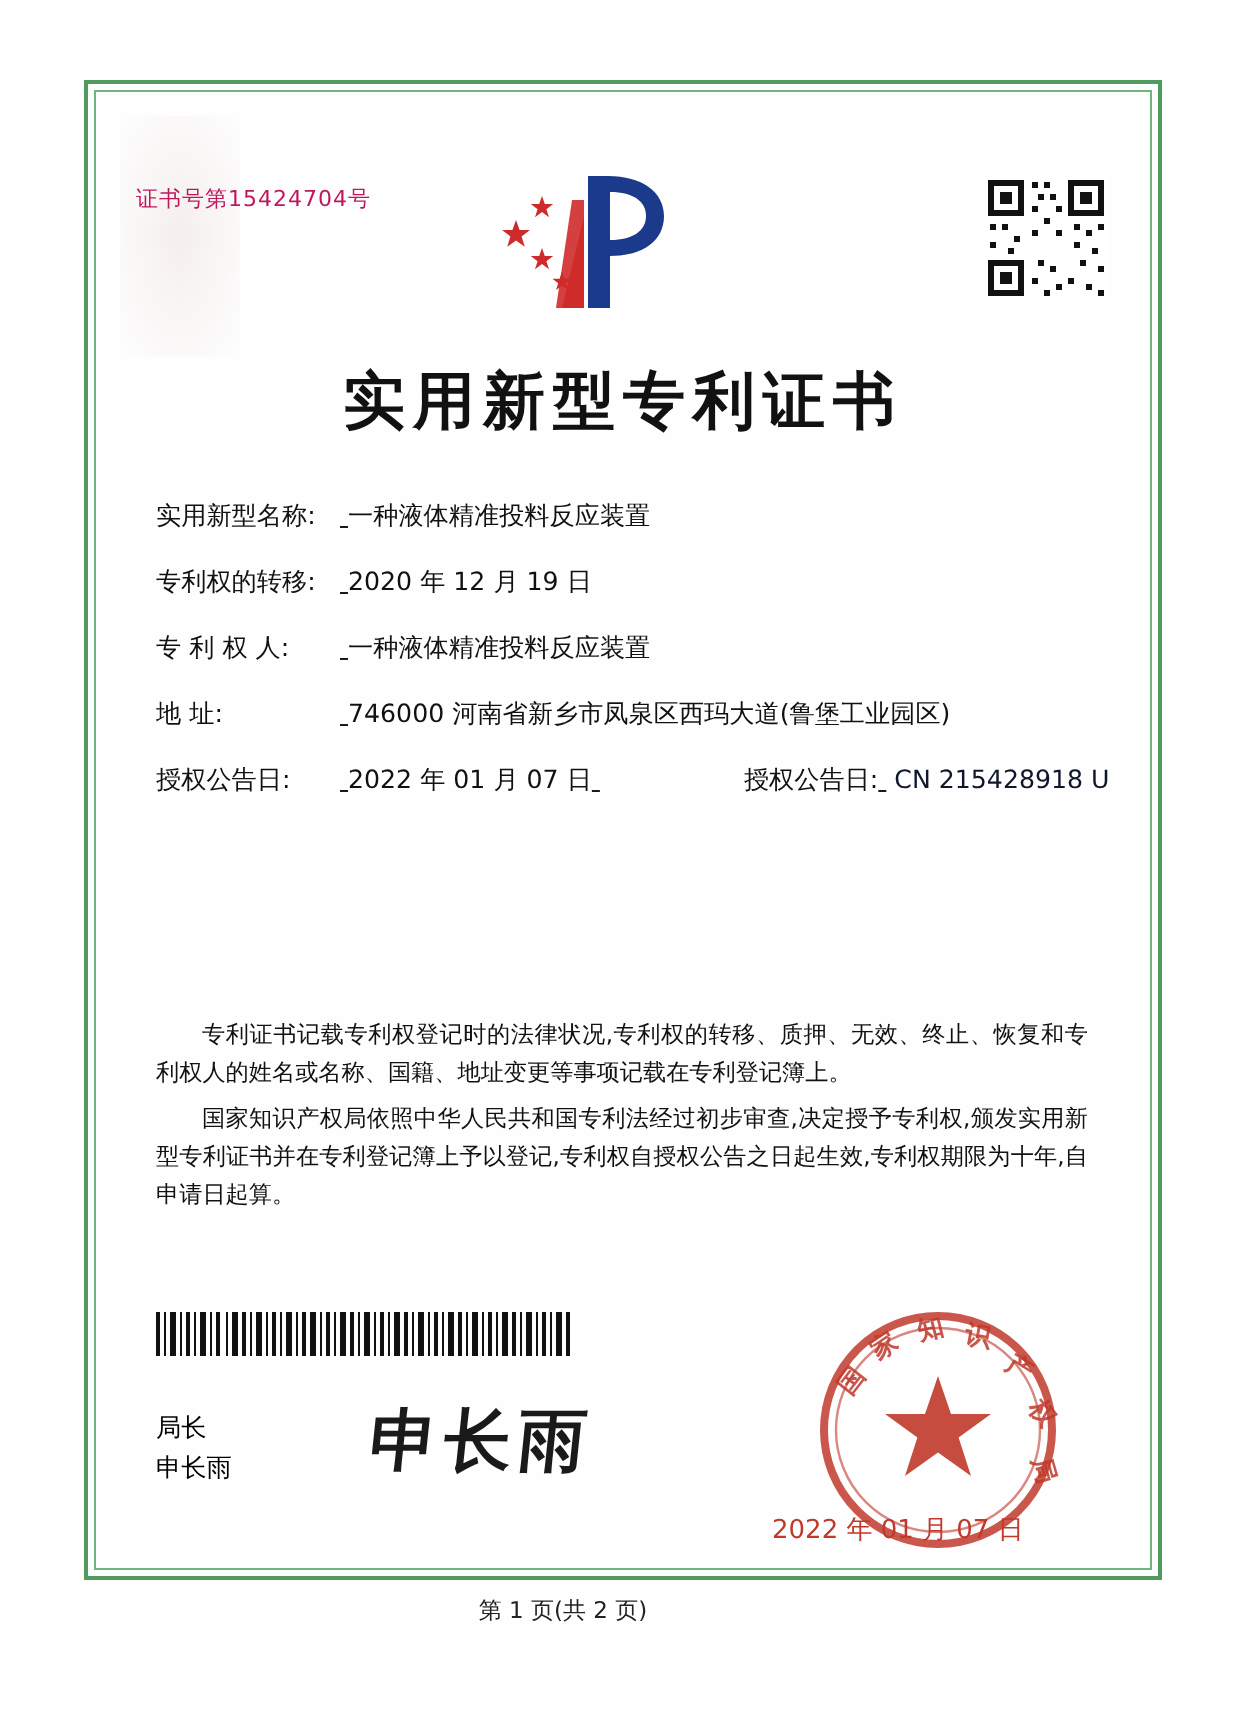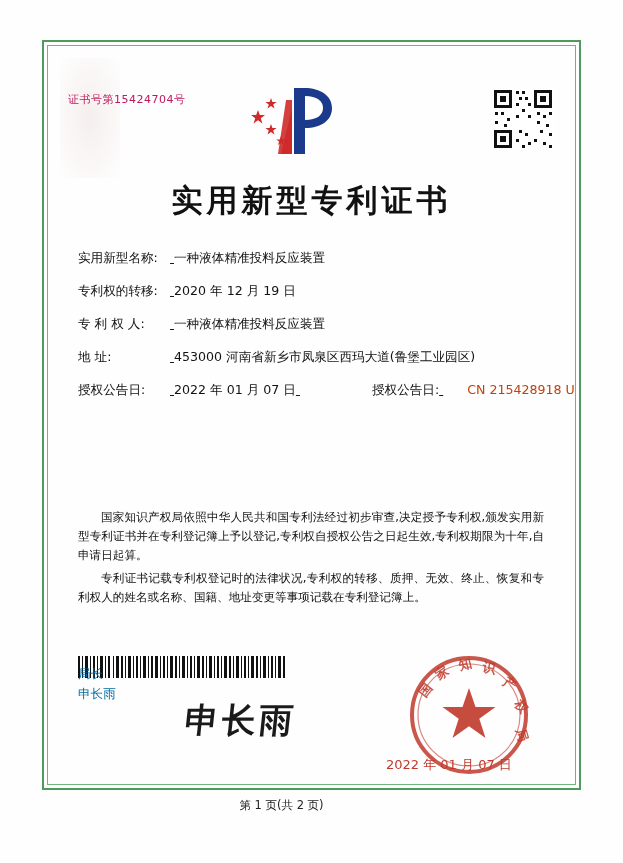--- a/index.html
+++ b/index.html
@@ -106,22 +106,22 @@
     display: inline-block;
     color: #111;
   }
   .field-row .inline-extra-label {
     display: inline-block;
     margin-left: 72px;
     color: #111;
   }
   .field-row .inline-extra-value {
     display: inline-block;
-    margin-left: 24px;
-    color: #c2410c;
+    margin-left: 4px;
+    color: #0f172a;
   }
 
   .paragraphs {
     position: absolute;
     left: 78px; top: 508px;
     width: 466px;
     font-size: 11.6px;
     line-height: 19px;
     color: #111;
     text-align: justify;
@@ -133,24 +133,24 @@
 
   
   .barcode {
     position: absolute;
     left: 78px; top: 656px;
     width: 210px; height: 22px;
   }
 
   .signer-block {
     position: absolute;
-    left: 78px; top: 664px;
+    left: 78px; top: 704px;
     font-size: 12.6px;
     line-height: 20px;
-    color: #0369a1;
+    color: #000000;
   }
   .signature {
     position: absolute;
     left: 185px; top: 698px;
     font-size: 34px;
     color: #1a1a1a;
     font-family: "DejaVu Serif", "Liberation Serif", serif;
     font-weight: bold;
     letter-spacing: 3px;
     transform: skewX(-6deg);
@@ -301,33 +301,33 @@
     <div class="field-row">
       <span class="field-label">专利权的转移:</span>
       <span class="field-value">2020 年 12 月 19 日</span>
     </div>
     <div class="field-row">
       <span class="field-label">专 利 权 人:</span>
       <span class="field-value">一种液体精准投料反应装置</span>
     </div>
     <div class="field-row">
       <span class="field-label">地      址:</span>
-      <span class="field-value">453000 河南省新乡市凤泉区西玛大道(鲁堡工业园区)</span>
+      <span class="field-value">746000 河南省新乡市凤泉区西玛大道(鲁堡工业园区)</span>
     </div>
     <div class="field-row">
       <span class="field-label">授权公告日:</span>
       <span class="field-value">2022 年 01 月 07 日</span>
       <span class="inline-extra-label">授权公告日:</span>
       <span class="inline-extra-value">CN 215428918 U</span>
     </div>
   </div>
 
   <div class="paragraphs">
+    <p>专利证书记载专利权登记时的法律状况,专利权的转移、质押、无效、终止、恢复和专利权人的姓名或名称、国籍、地址变更等事项记载在专利登记簿上。</p>
     <p>国家知识产权局依照中华人民共和国专利法经过初步审查,决定授予专利权,颁发实用新型专利证书并在专利登记簿上予以登记,专利权自授权公告之日起生效,专利权期限为十年,自申请日起算。</p>
-    <p>专利证书记载专利权登记时的法律状况,专利权的转移、质押、无效、终止、恢复和专利权人的姓名或名称、国籍、地址变更等事项记载在专利登记簿上。</p>
   </div>
 
   <div class="barcode">
     <svg width="210" height="22" viewBox="0 0 210 22">
       <g fill="#111">
         <rect x="0" y="0" width="2" height="22"></rect>
           <rect x="4" y="0" width="1" height="22"></rect>
         <rect x="7" y="0" width="3" height="22"></rect>
           <rect x="12" y="0" width="1" height="22"></rect>
         <rect x="15" y="0" width="2" height="22"></rect>

